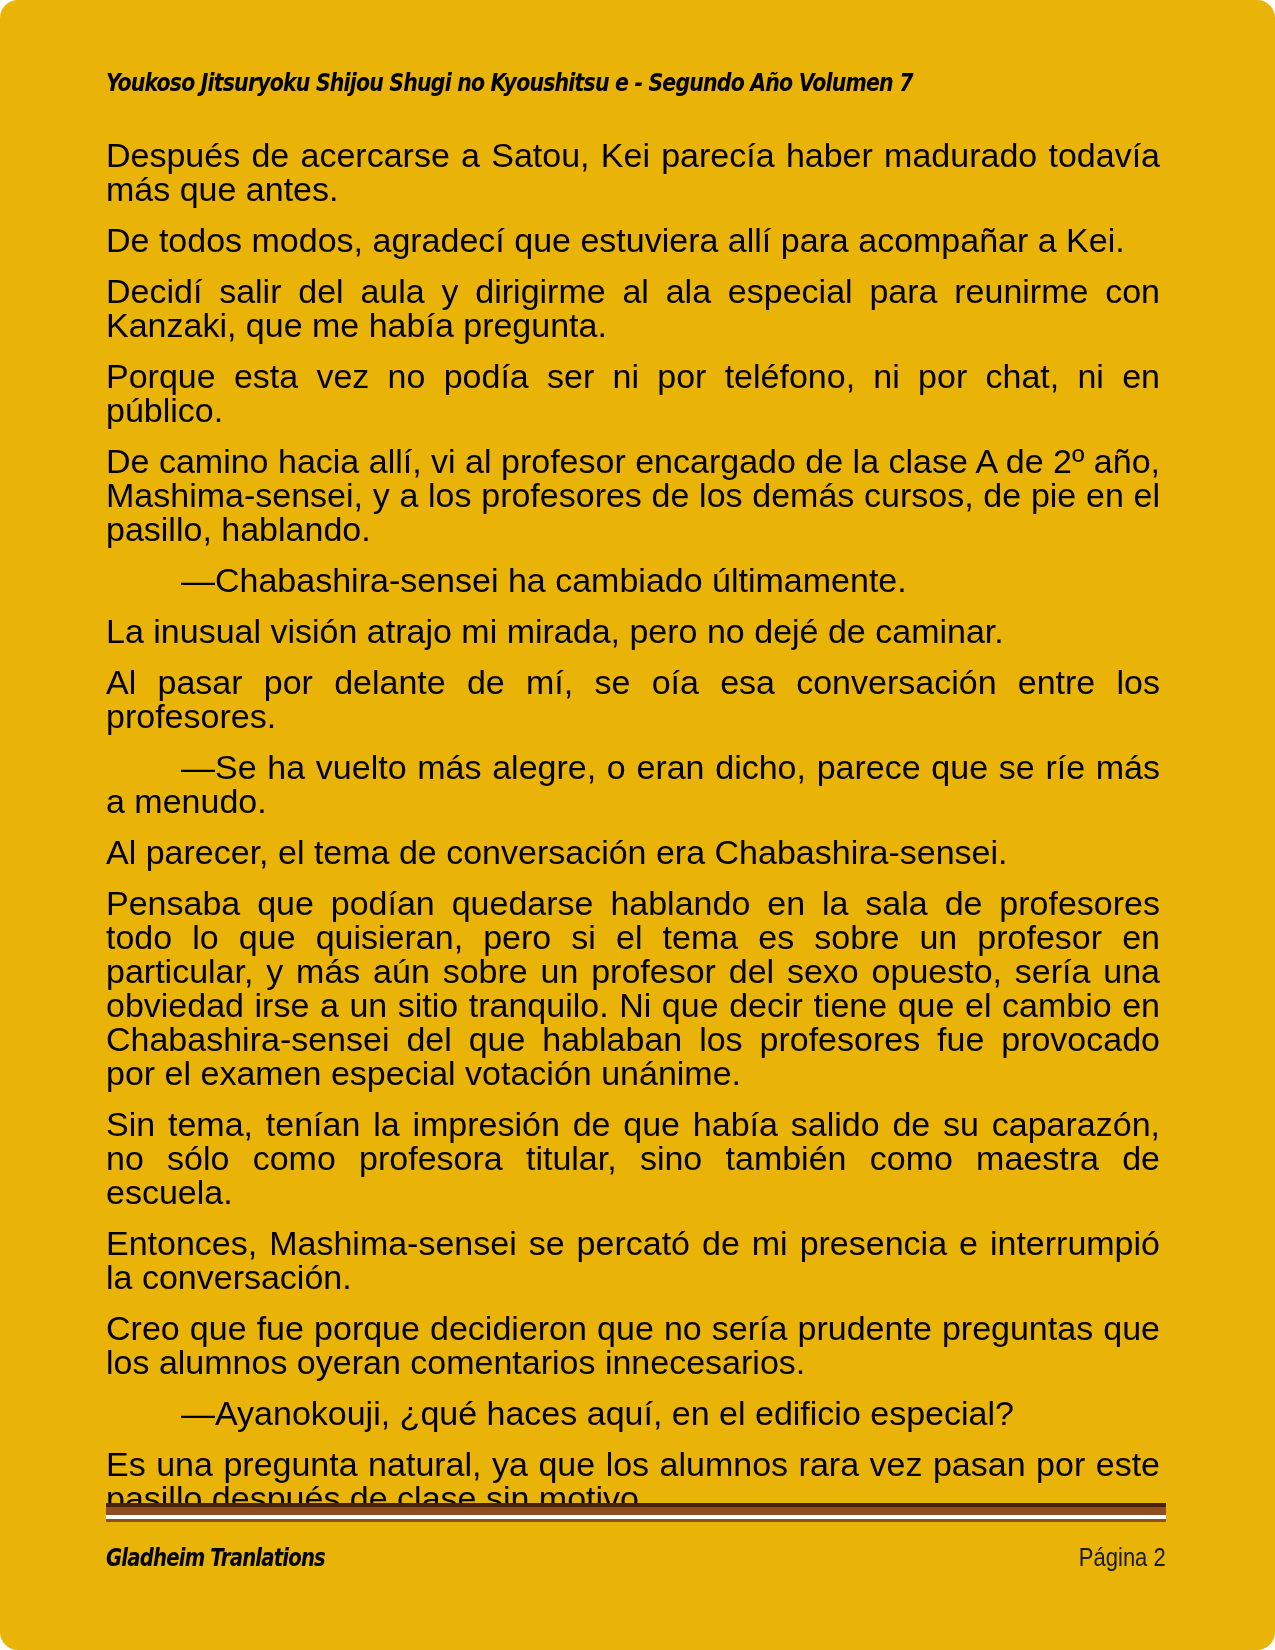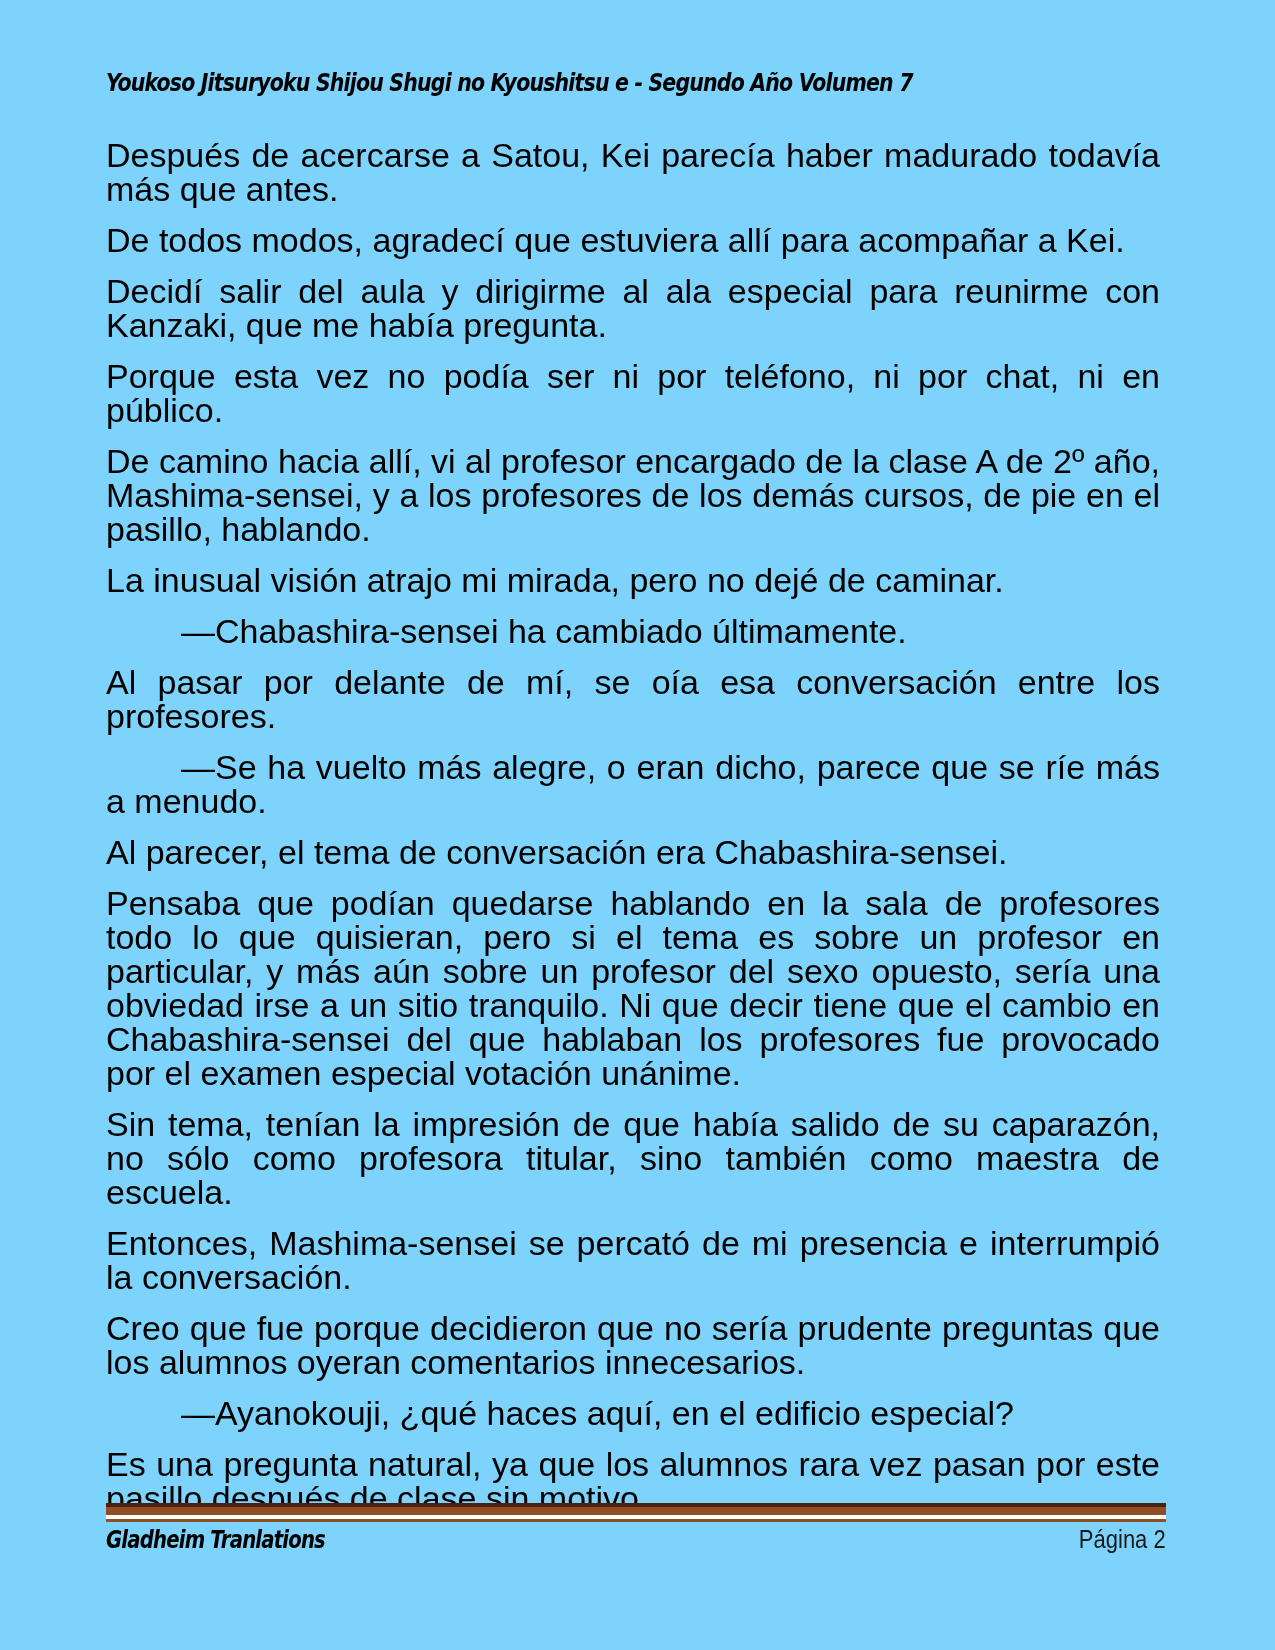--- a/index.html
+++ b/index.html
@@ -4,24 +4,25 @@
 <style>
   html, body {
     margin: 0;
     padding: 0;
     background: #ffffff;
   }
   .page {
     position: relative;
     width: 1275px;
     height: 1650px;
-    background: #7dd3fc;
+    background: #eab308;
     overflow: hidden;
     font-family: "Liberation Sans", sans-serif;
     color: #000000;
+    border-radius: 18px;
   }
   
   .doc-header {
     position: absolute;
     top: 68px;
     left: 106px;
     width: 1058px;
   }
   .doc-header .title {
     display: inline-block;
@@ -65,21 +66,21 @@
   }
   .footer-rule .rule-gap {
     height: 4px;
     background: #ffffff;
   }
   .footer-rule .rule-thin {
     height: 3px;
     background: #8e4e22;
   }
   .footer-row {
-    margin-top: 3px;
+    margin-top: 21px;
     display: flex;
     justify-content: space-between;
     align-items: baseline;
   }
   .footer-row .translator {
     display: inline-block;
     font-family: "DejaVu Sans", sans-serif;
     font-weight: bold;
     font-style: italic;
     font-size: 24px;
@@ -108,22 +109,22 @@
     <span class="title">Youkoso Jitsuryoku Shijou Shugi no Kyoushitsu e - Segundo Año Volumen 7</span>
   </div>
 
   <div class="doc-body">
 
   <p class="para">Después de acercarse a Satou, Kei parecía haber madurado todavía más que antes.</p>
       <p class="para">De todos modos, agradecí que estuviera allí para acompañar a Kei.</p>
       <p class="para">Decidí salir del aula y dirigirme al ala especial para reunirme con Kanzaki, que me había pregunta.</p>
       <p class="para">Porque esta vez no podía ser ni por teléfono, ni por chat, ni en público.</p>
       <p class="para">De camino hacia allí, vi al profesor encargado de la clase A de 2º año, Mashima-sensei, y a los profesores de los demás cursos, de pie en el pasillo, hablando.</p>
+      <p class="para indent">—Chabashira-sensei ha cambiado últimamente.</p>
       <p class="para">La inusual visión atrajo mi mirada, pero no dejé de caminar.</p>
-      <p class="para indent">—Chabashira-sensei ha cambiado últimamente.</p>
       <p class="para">Al pasar por delante de mí, se oía esa conversación entre los profesores.</p>
       <p class="para indent">—Se ha vuelto más alegre, o eran dicho, parece que se ríe más a menudo.</p>
       <p class="para">Al parecer, el tema de conversación era Chabashira-sensei.</p>
       <p class="para">Pensaba que podían quedarse hablando en la sala de profesores todo lo que quisieran, pero si el tema es sobre un profesor en particular, y más aún sobre un profesor del sexo opuesto, sería una obviedad irse a un sitio tranquilo. Ni que decir tiene que el cambio en Chabashira-sensei del que hablaban los profesores fue provocado por el examen especial votación unánime.</p>
       <p class="para">Sin tema, tenían la impresión de que había salido de su caparazón, no sólo como profesora titular, sino también como maestra de escuela.</p>
       <p class="para">Entonces, Mashima-sensei se percató de mi presencia e interrumpió la conversación.</p>
       <p class="para">Creo que fue porque decidieron que no sería prudente preguntas que los alumnos oyeran comentarios innecesarios.</p>
       <p class="para indent">—Ayanokouji, ¿qué haces aquí, en el edificio especial?</p>
       <p class="para">Es una pregunta natural, ya que los alumnos rara vez pasan por este pasillo después de clase sin motivo.</p>
     </div>

